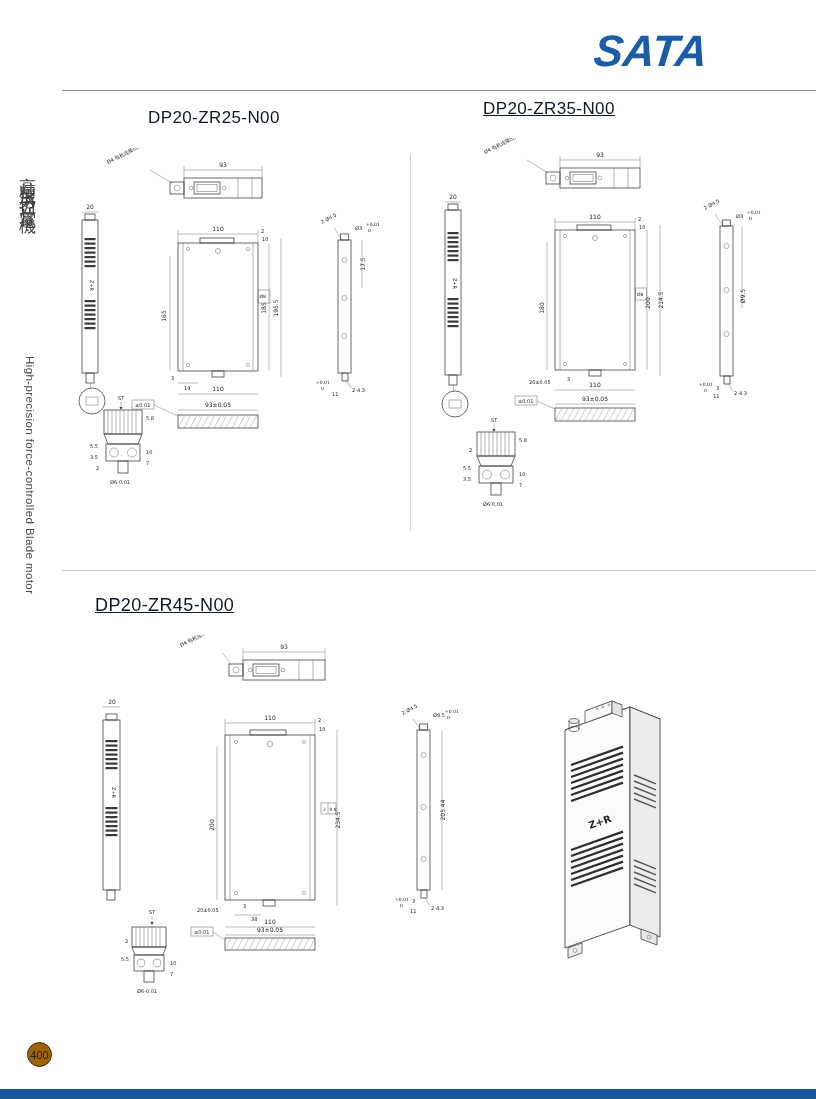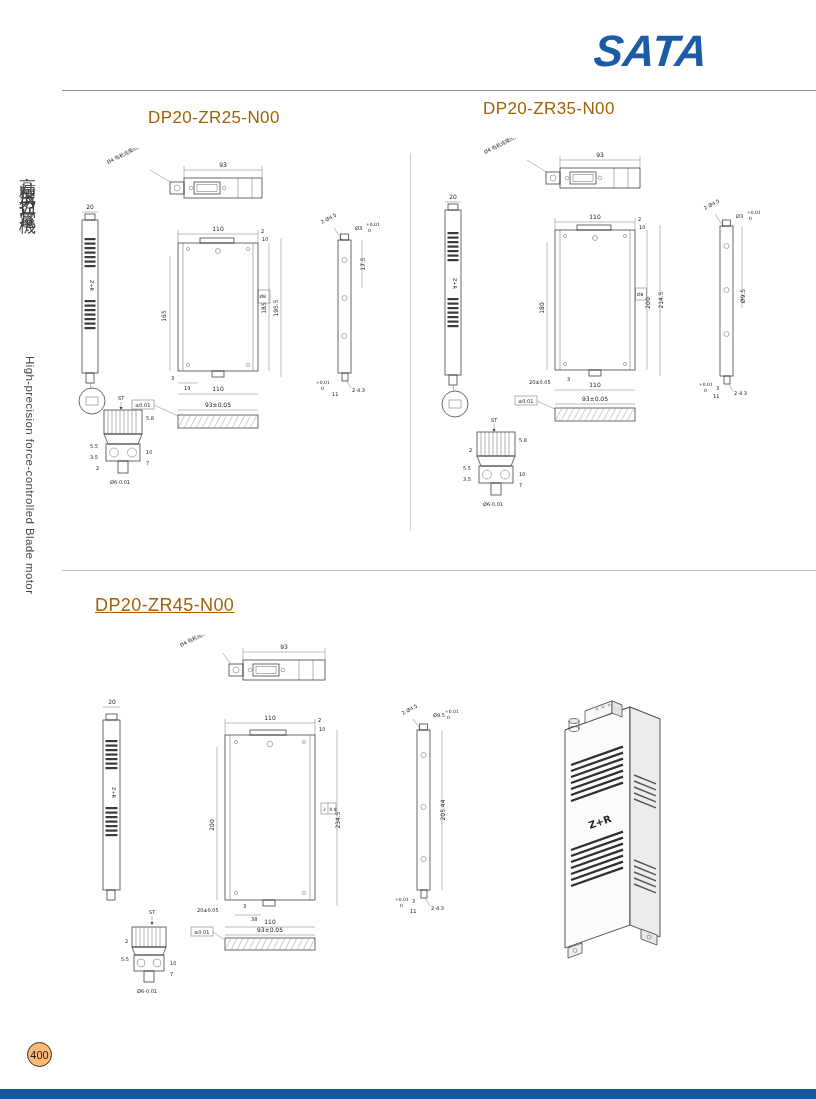--- a/index.html
+++ b/index.html
@@ -12,26 +12,26 @@
   
   .vdiv{position:absolute;left:410px;top:153px;width:1px;height:378px;background:#cfcfcf;}
   .hdiv{position:absolute;left:62px;top:570px;width:754px;height:1px;background:#c2c2c2;}
   
   .side-zh{position:absolute;left:16px;top:164px;writing-mode:vertical-rl;text-orientation:upright;
            font-size:17px;letter-spacing:5px;color:#3f3f3f;}
   .side-en{position:absolute;left:24px;top:356px;writing-mode:vertical-rl;
            font-size:11.5px;letter-spacing:0.4px;color:#4a4a4a;}
   .page-badge{position:absolute;left:27px;top:1042px;width:23px;height:23px;border:1.4px solid #333;
            border-radius:50%;display:flex;align-items:center;justify-content:center;
-           font-size:11px;color:#222;background:#fdba74;}
+           font-size:11px;color:#222;background:#a16207;}
   .footer-bar{position:absolute;left:0;bottom:0;width:816px;height:10px;background:#17579f;}
   
-  .ptitle{position:absolute;font-size:17px;font-weight:500;color:#a16207;letter-spacing:0.4px;}
+  .ptitle{position:absolute;font-size:17px;font-weight:500;color:#0f172a;letter-spacing:0.4px;}
   #t-zr25{left:148px;top:108px;}
-  #t-zr35{left:483px;top:99px;}
+  #t-zr35{left:483px;top:99px;text-decoration:underline;}
   #t-zr45{left:95px;top:595px;font-size:18px;text-decoration:underline;}
   
   .td{position:absolute;}
   .td text{font-family:"DejaVu Sans",sans-serif;fill:#222;}
   .dim{font-size:6px;}
   .dim5{font-size:5px;}
   .dim45{font-size:4.5px;}
   .outline{fill:none;stroke:#444;stroke-width:0.8;}
   .thin{fill:none;stroke:#666;stroke-width:0.5;}
   .dimline{stroke:#7a7a7a;stroke-width:0.5;fill:none;}

